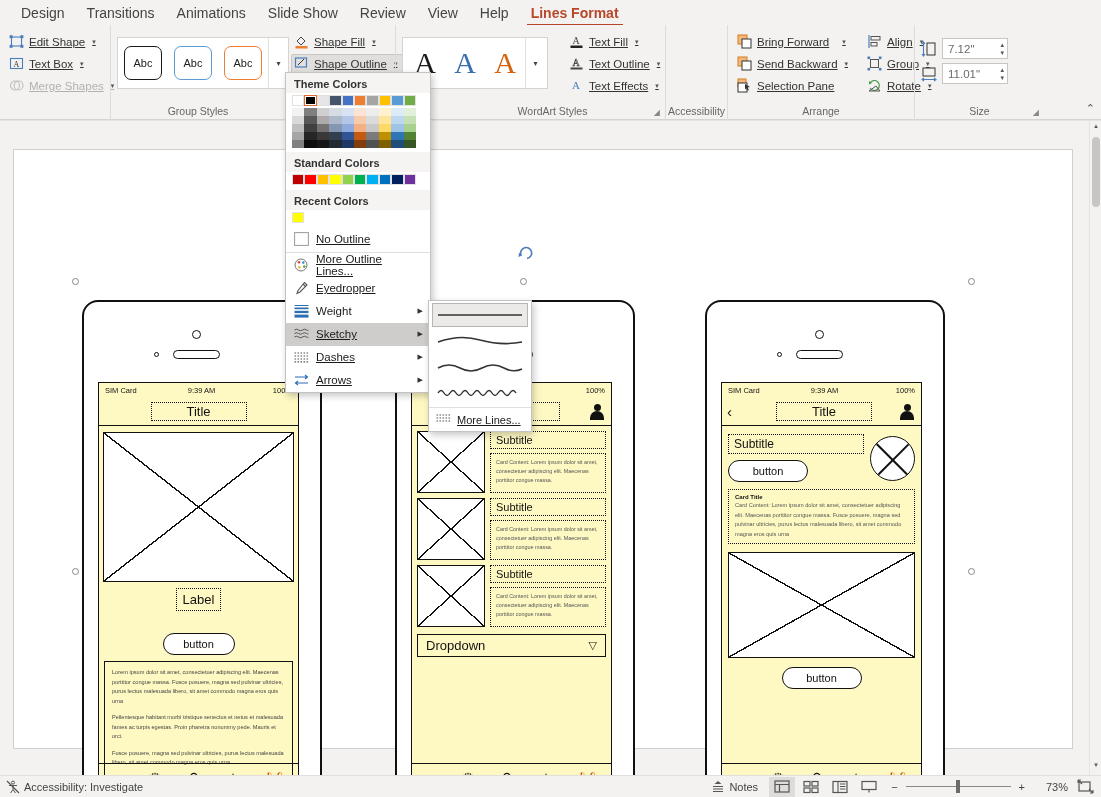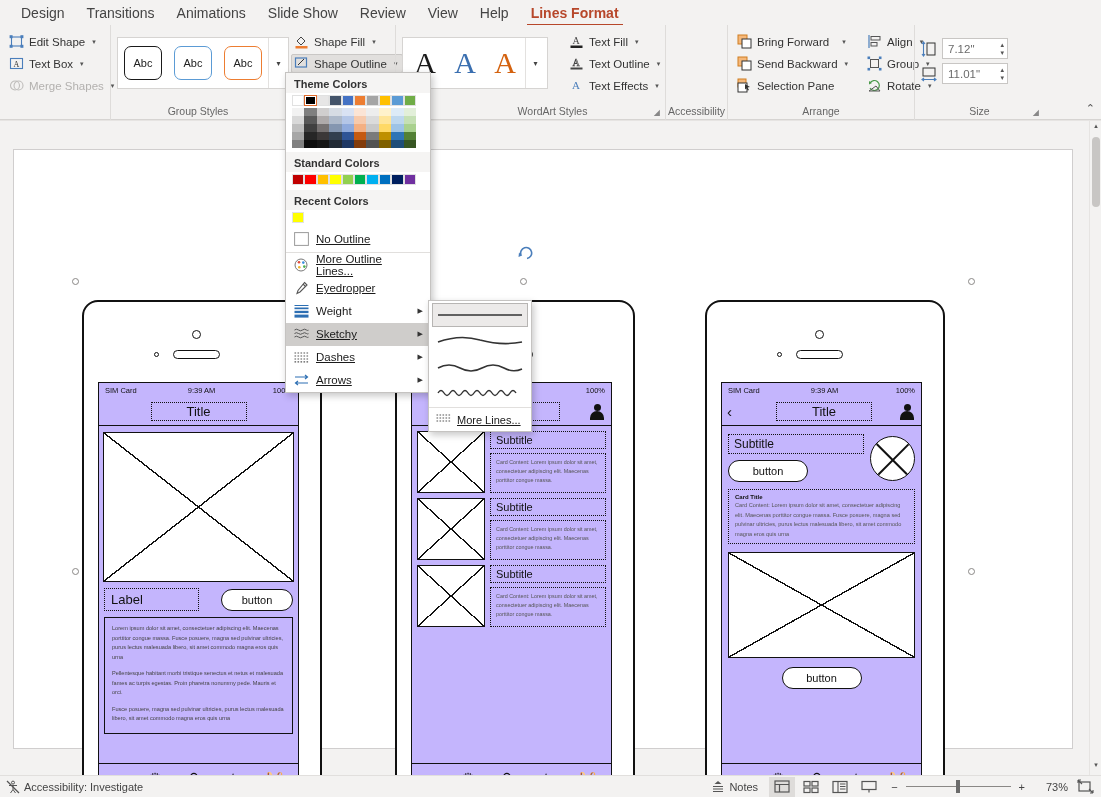--- a/index.html
+++ b/index.html
@@ -54,21 +54,21 @@
     position:absolute; bottom:3px; left:0; right:0; text-align:center;
     font-size:10.5px; color:#666;
   }
   .grp-body { display:flex; flex:1; }
   .col { display:flex; flex-direction:column; justify-content:flex-start;
     gap:3px; padding-top:3px; }
 
   .mi {
     display:flex; align-items:center; gap:5px;
     font-size:11.5px; color:#333; padding:2px 5px 2px 2px; height:19px;
-    white-space:nowrap; border:1px solid transparent; border-radius:2px;
+    white-space:nowrap; border:1px solid transparent; border-radius:2px;text-decoration:underline;
   }
   .mi.dim { color:#b3b1af; }
   .mi.sel { background:#e1dfdd; border-color:#c9c7c5; }
   .caret { font-size:7px; color:#555; margin-left:2px; }
   .ic { width:15px; height:15px; flex:0 0 15px; position:relative;
     display:inline-block; }
 
   
   .gal { display:flex; align-items:center; background:#fff;
     border:1px solid #d6d4d2; margin-top:8px; height:52px; }
@@ -117,21 +117,21 @@
     background:#fff; border:1px solid #d0cece;
   }
   .handle { position:absolute; width:7px; height:7px; background:#fff;
     border:1px solid #8a8886; border-radius:50%; }
 
   
   .phone { position:absolute; border:2.2px solid #111; border-radius:16px;
     background:#fff; }
   .p-speaker { position:absolute; border:1.6px solid #111; border-radius:5px; }
   .p-cam { position:absolute; border:1.6px solid #111; border-radius:50%; }
-  .screen { position:absolute; border:1.8px solid #111; background:#c4b5fd;
+  .screen { position:absolute; border:1.8px solid #111; background:#fef9c3;
     overflow:hidden; }
 
   .statusbar { display:flex; align-items:center; height:15px;
     font-size:7.5px; color:#111; padding:0 6px; position:relative; }
   .sb-sim { }
   .sb-time { position:absolute; left:6px; right:0; text-align:center; }
   .sb-batt { margin-left:auto; }
 
   .navbar { position:relative; display:flex; align-items:center;
     height:30px; border-bottom:1.8px solid #111; padding:0 5px; }
@@ -534,21 +534,21 @@
       <div class="screen" style="left:14px; top:80px; width:201px; height:410px;">
         <div class="statusbar">
           <span class="sb-sim">SIM Card</span>
           <span class="sb-time">9:39 AM</span>
           <span class="sb-batt">100%</span>
         </div>
         <div class="navbar" style="height:28px;">
           <div class="title-box" style="margin:0 auto; width:96px;">Title</div>
         </div>
         <div class="xbox" style="margin:6px 4px 0 4px; height:150px;"></div>
-        <div style="display:flex; align-items:center; gap:22px; padding:6px 5px 0 5px;">
+        <div style="display:flex; align-items:center; gap:22px; padding:6px 5px 0 5px;flex-direction:column;">
           <div class="lbl-box" style="flex:1;">Label</div>
           <div class="btn-pill" style="width:72px;">button</div>
         </div>
         <div class="body-box" style="margin:6px 5px 0 5px; height:117px;">
           <p>Lorem ipsum dolor sit amet, consectetuer adipiscing elit. Maecenas porttitor congue massa. Fusce posuere, magna sed pulvinar ultricies, purus lectus malesuada libero, sit amet commodo magna eros quis urna</p>
           <p>Pellentesque habitant morbi tristique senectus et netus et malesuada fames ac turpis egestas. Proin pharetra nonummy pede. Mauris et orci.</p>
           <p>Fusce posuere, magna sed pulvinar ultricies, purus lectus malesuada libero, sit amet commodo magna eros quis urna</p>
         </div>
         <div class="tabbar">
           <span class="tb-ic">⌂</span>
@@ -593,20 +593,24 @@
         </div>
 
         <div style="display:flex; gap:5px; padding:5px 5px 0 5px;">
           <div class="xbox" style="width:68px; height:62px; flex:0 0 68px;"></div>
           <div style="flex:1; display:flex; flex-direction:column; gap:4px;">
             <div class="sub-box">Subtitle</div>
             <div class="cc-box" style="flex:1;">Card Content: Lorem ipsum dolor sit amet, consectetuer adipiscing elit. Maecenas porttitor congue massa.</div>
           </div>
         </div>
 
+        <div class="dd-box" style="margin:7px 5px 0 5px;">
+          <span>Dropdown</span>
+          <span class="dd-chev">▽</span>
+        </div>
 
         <div class="tabbar">
           <span class="tb-ic">⌂</span>
           <span class="tb-ic">♛</span>
           <span class="tb-ic">⚲</span>
           <span class="tb-ic">★</span>
           <span class="tb-ic">🧺</span>
         </div>
       </div>
     </div>

